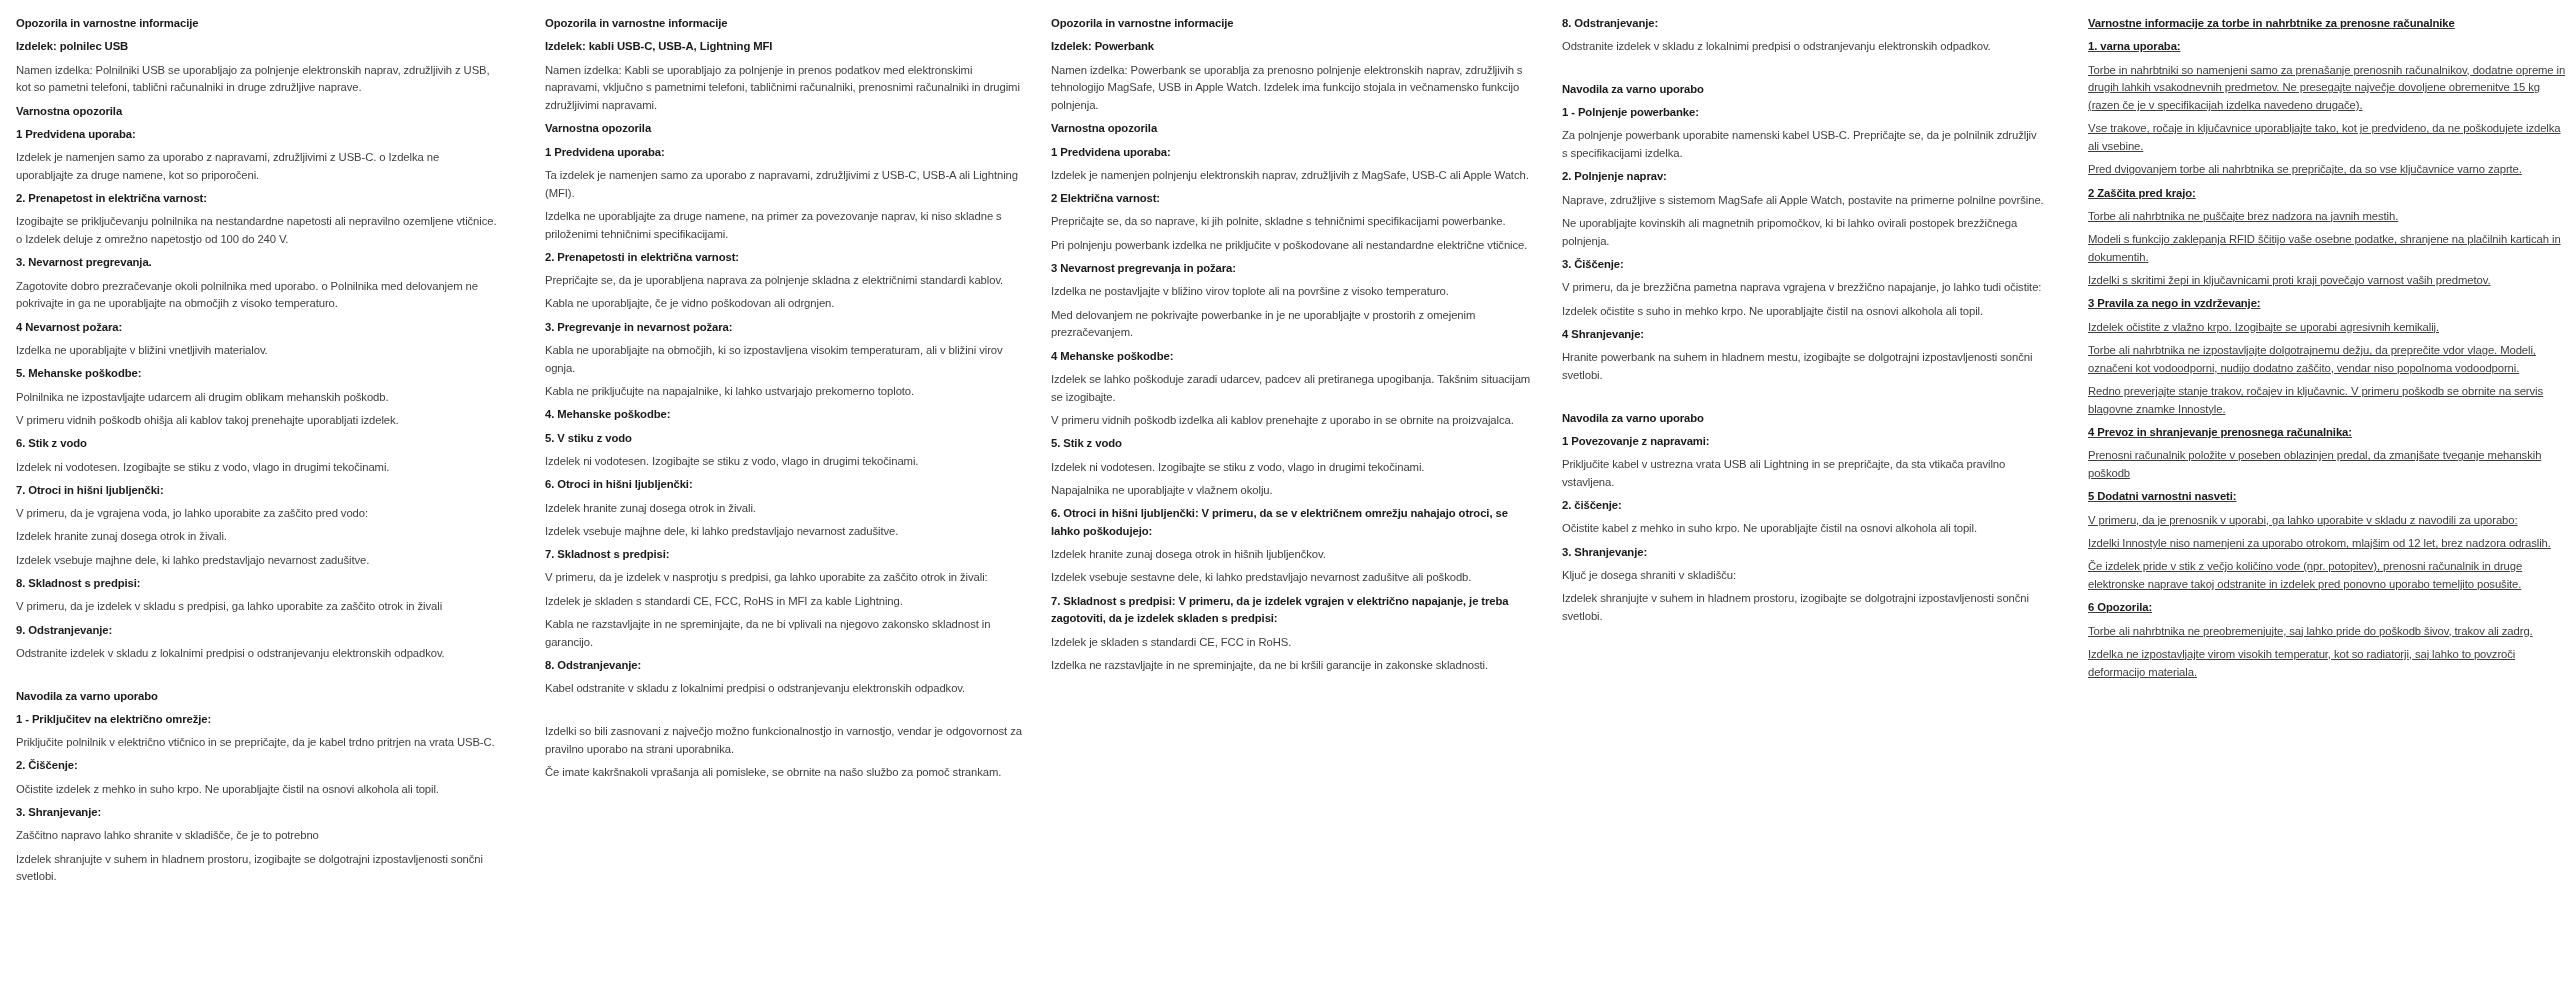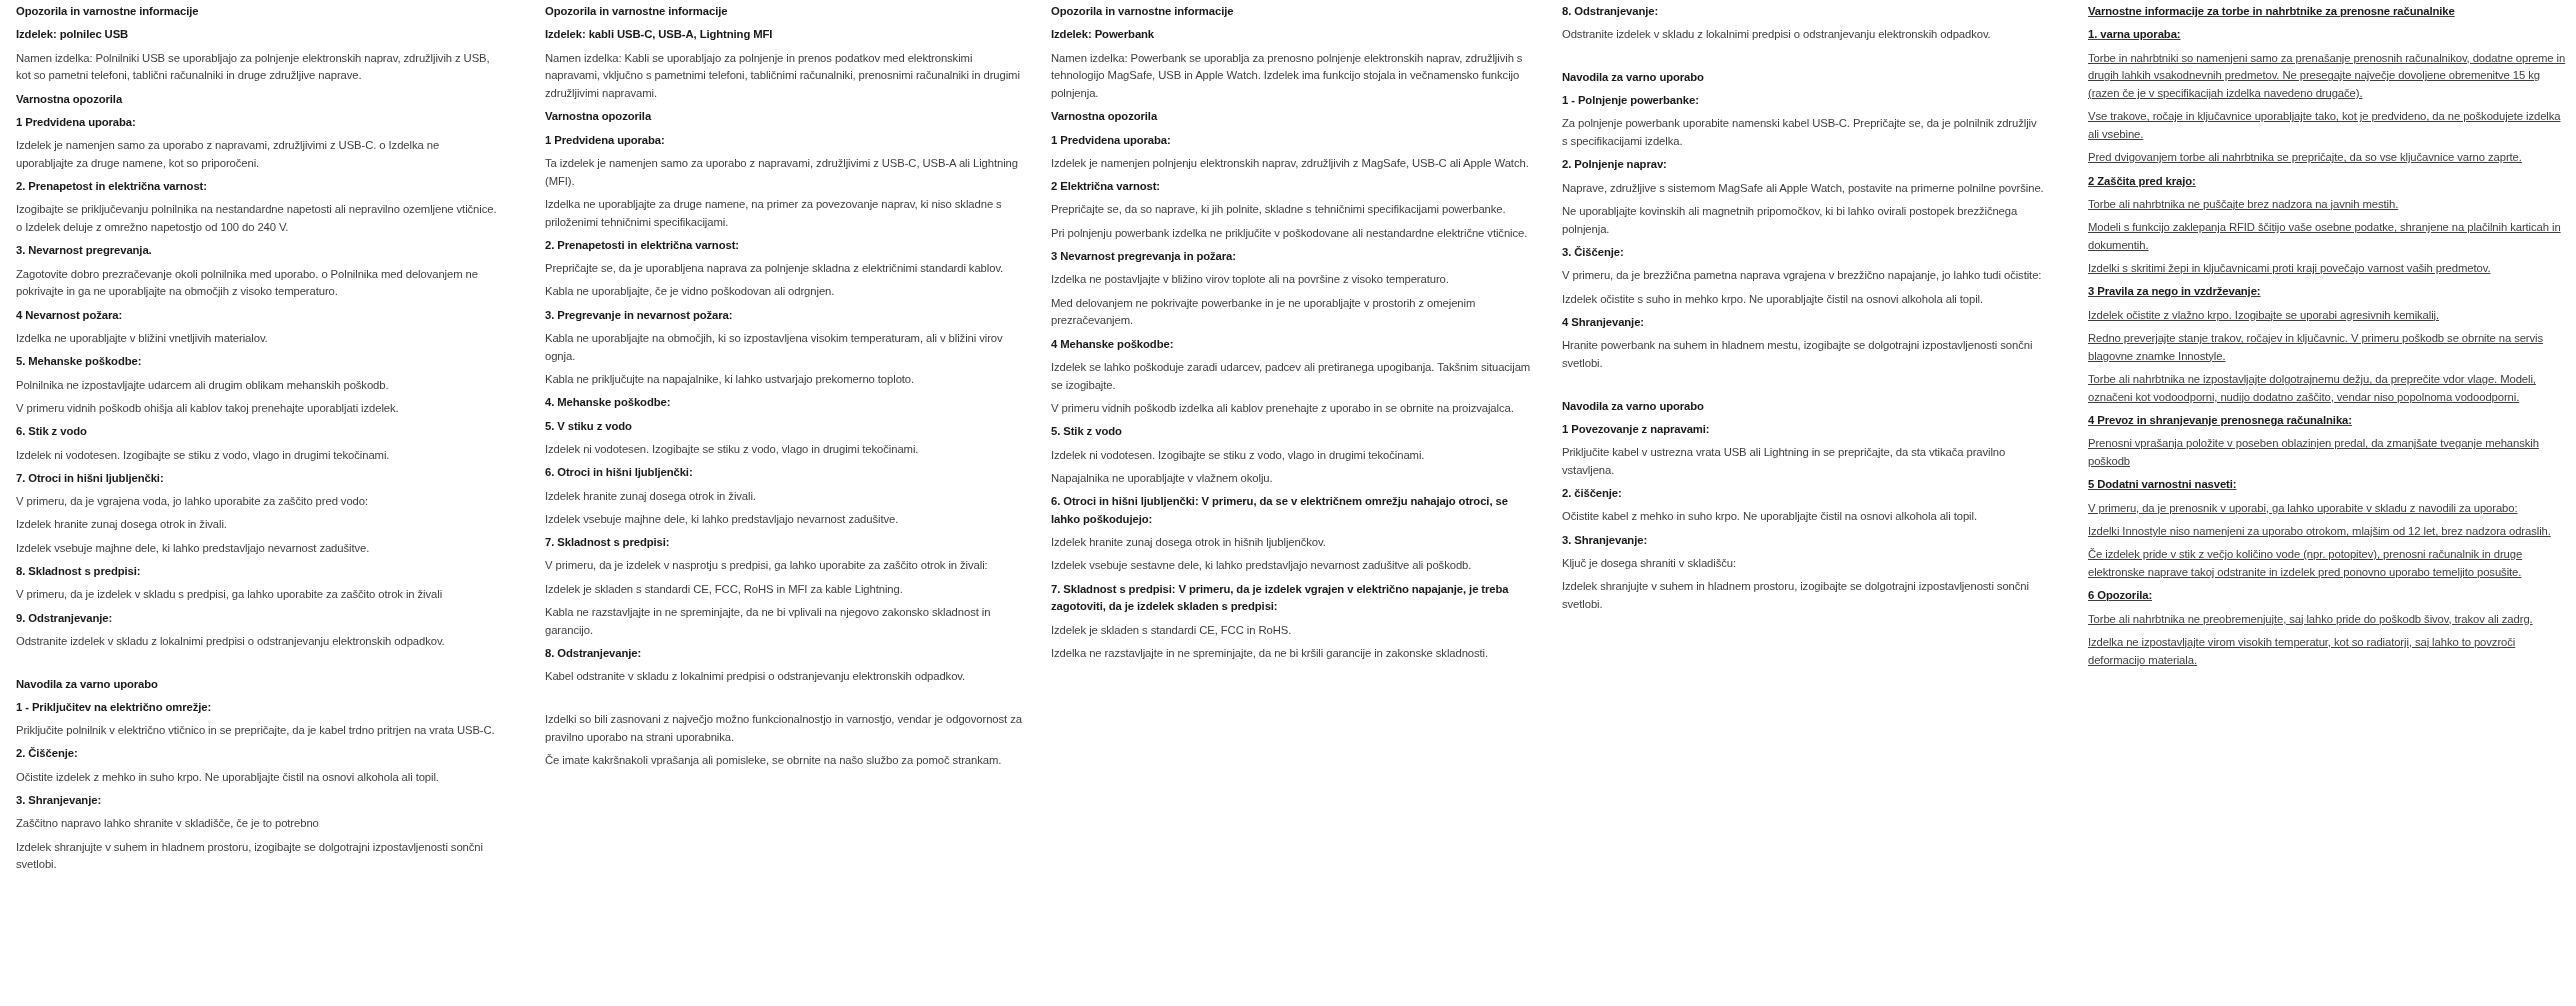--- a/index.html
+++ b/index.html
@@ -13,21 +13,21 @@
     position: relative;
     width: 2576px; height: 1006px;
     font-family: "Liberation Sans", "DejaVu Sans", sans-serif;
     font-size: 11.3px;
     line-height: 17.7px;
     letter-spacing: -0.1px;
     color: #3f3f3f;
   }
   .col {
     position: absolute;
-    top: 3px;
+    top: 15px;
     width: 483px;
   }
   .h {
     font-weight: 700;
     color: #1a1a1a;
     margin: 0 0 5.6px 0;
   }
   .p {
     margin: 0 0 5.6px 0;
   }
@@ -161,24 +161,24 @@
       <div class="h">1. varna uporaba:</div>
       <div class="p">Torbe in nahrbtniki so namenjeni samo za prenašanje prenosnih računalnikov, dodatne opreme in drugih lahkih vsakodnevnih predmetov. Ne presegajte največje dovoljene obremenitve 15 kg (razen če je v specifikacijah izdelka navedeno drugače).</div>
       <div class="p">Vse trakove, ročaje in ključavnice uporabljajte tako, kot je predvideno, da ne poškodujete izdelka ali vsebine.</div>
       <div class="p">Pred dvigovanjem torbe ali nahrbtnika se prepričajte, da so vse ključavnice varno zaprte.</div>
       <div class="h">2 Zaščita pred krajo:</div>
       <div class="p">Torbe ali nahrbtnika ne puščajte brez nadzora na javnih mestih.</div>
       <div class="p">Modeli s funkcijo zaklepanja RFID ščitijo vaše osebne podatke, shranjene na plačilnih karticah in dokumentih.</div>
       <div class="p">Izdelki s skritimi žepi in ključavnicami proti kraji povečajo varnost vaših predmetov.</div>
       <div class="h">3 Pravila za nego in vzdrževanje:</div>
       <div class="p">Izdelek očistite z vlažno krpo. Izogibajte se uporabi agresivnih kemikalij.</div>
+      <div class="p">Torbe ali nahrbtnika ne izpostavljajte dolgotrajnemu dežju, da preprečite vdor vlage. Modeli, označeni kot vodoodporni, nudijo dodatno zaščito, vendar niso popolnoma vodoodporni.</div>
       <div class="p">Redno preverjajte stanje trakov, ročajev in ključavnic. V primeru poškodb se obrnite na servis blagovne znamke Innostyle.</div>
-      <div class="p">Torbe ali nahrbtnika ne izpostavljajte dolgotrajnemu dežju, da preprečite vdor vlage. Modeli, označeni kot vodoodporni, nudijo dodatno zaščito, vendar niso popolnoma vodoodporni.</div>
       <div class="h">4 Prevoz in shranjevanje prenosnega računalnika:</div>
-      <div class="p">Prenosni vprašanja položite v poseben oblazinjen predal, da zmanjšate tveganje mehanskih poškodb</div>
+      <div class="p">Prenosni računalnik položite v poseben oblazinjen predal, da zmanjšate tveganje mehanskih poškodb</div>
       <div class="h">5 Dodatni varnostni nasveti:</div>
       <div class="p">V primeru, da je prenosnik v uporabi, ga lahko uporabite v skladu z navodili za uporabo:</div>
       <div class="p">Izdelki Innostyle niso namenjeni za uporabo otrokom, mlajšim od 12 let, brez nadzora odraslih.</div>
       <div class="p">Če izdelek pride v stik z večjo količino vode (npr. potopitev), prenosni računalnik in druge elektronske naprave takoj odstranite in izdelek pred ponovno uporabo temeljito posušite.</div>
       <div class="h">6 Opozorila:</div>
       <div class="p">Torbe ali nahrbtnika ne preobremenjujte, saj lahko pride do poškodb šivov, trakov ali zadrg.</div>
       <div class="p">Izdelka ne izpostavljajte virom visokih temperatur, kot so radiatorji, saj lahko to povzroči deformacijo materiala.</div>
     </div>
   </div>
 

